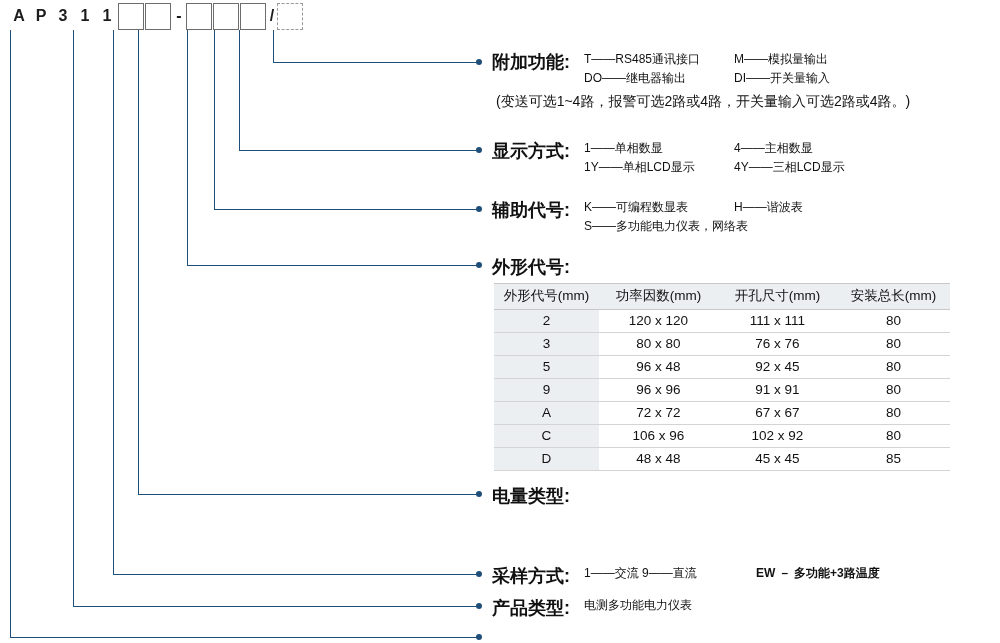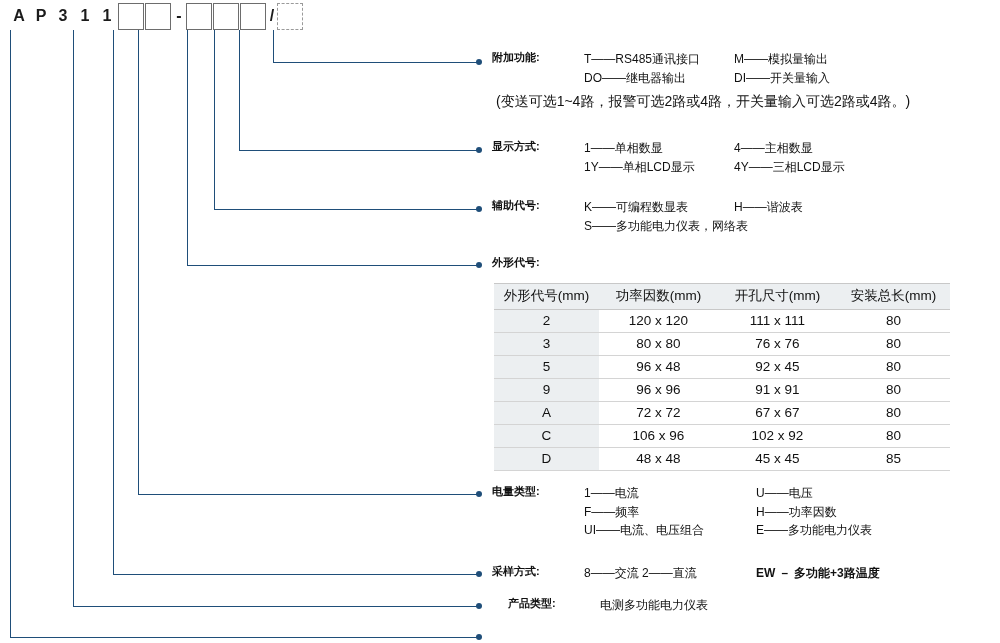--- a/index.html
+++ b/index.html
@@ -81,21 +81,21 @@
     height: 6px;
     border-radius: 50%;
     background: #1f4e79;
   }
 
   
   .callout {
     position: absolute;
   }
   .callout-title {
-    font-size: 11px;
+    font-size: 18px;
     font-weight: bold;
     color: #111;
     white-space: nowrap;
   }
   .callout-body {
     font-size: 12px;
     color: #111;
     white-space: nowrap;
     line-height: 1.55;
   }
@@ -304,50 +304,36 @@
         <td>48 x 48</td>
         <td>45 x 45</td>
         <td>85</td>
       </tr>
     </tbody>
   </table>
 
   <div class="callout" style="left:492px; top:484px; width:490px;">
     <div class="row-flex">
       <div class="title-cell callout-title">电量类型:</div>
-      <div class="lines-cell callout-body">
-        <div class="two-col">
-          <div class="c1" style="width:172px;">1——电流</div>
-          <div class="c2">U——电压</div>
-        </div>
-        <div class="two-col">
-          <div class="c1" style="width:172px;">F——频率</div>
-          <div class="c2">H——功率因数</div>
-        </div>
-        <div class="two-col">
-          <div class="c1" style="width:172px;">UI——电流、电压组合</div>
-          <div class="c2">E——多功能电力仪表</div>
-        </div>
-      </div>
     </div>
   </div>
 
   <div class="callout" style="left:492px; top:564px; width:490px;">
     <div class="row-flex">
       <div class="title-cell callout-title">采样方式:</div>
       <div class="lines-cell callout-body">
         <div class="two-col">
-          <div class="c1" style="width:172px;">8——交流   2——直流</div>
+          <div class="c1" style="width:172px;">1——交流   9——直流</div>
           <div class="c2" style="font-weight:bold;">EW － 多功能+3路温度</div>
         </div>
       </div>
     </div>
   </div>
 
-  <div class="callout" style="left:492px; top:596px; width:490px;margin-left:16px;">
+  <div class="callout" style="left:492px; top:596px; width:490px;">
     <div class="row-flex">
       <div class="title-cell callout-title">产品类型:</div>
       <div class="lines-cell callout-body">
         <div>电测多功能电力仪表</div>
       </div>
     </div>
   </div>
 
 </div>
 

